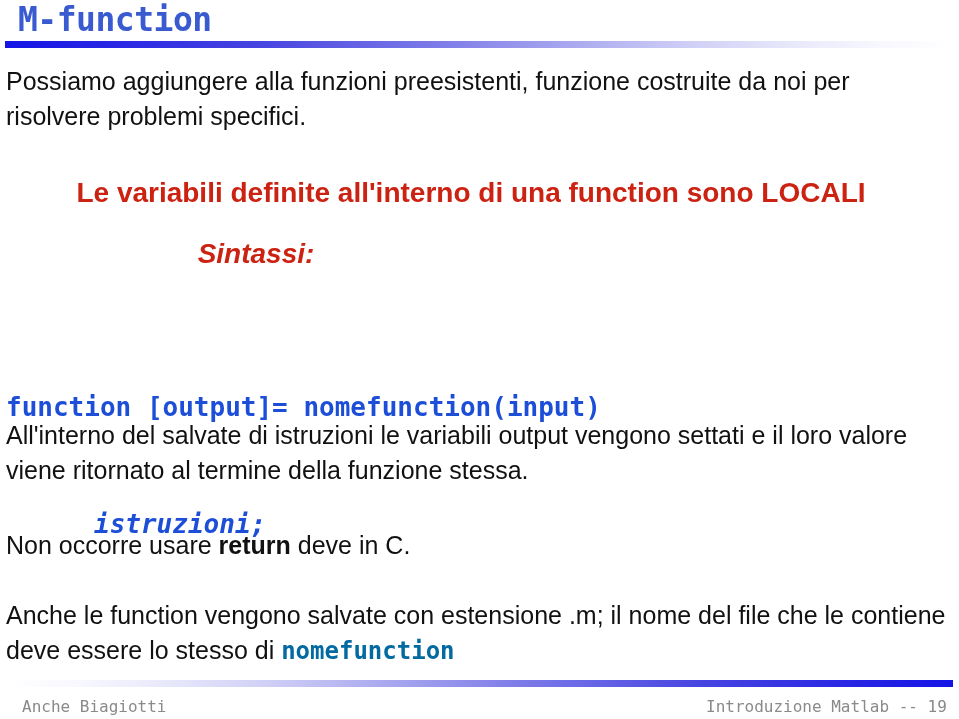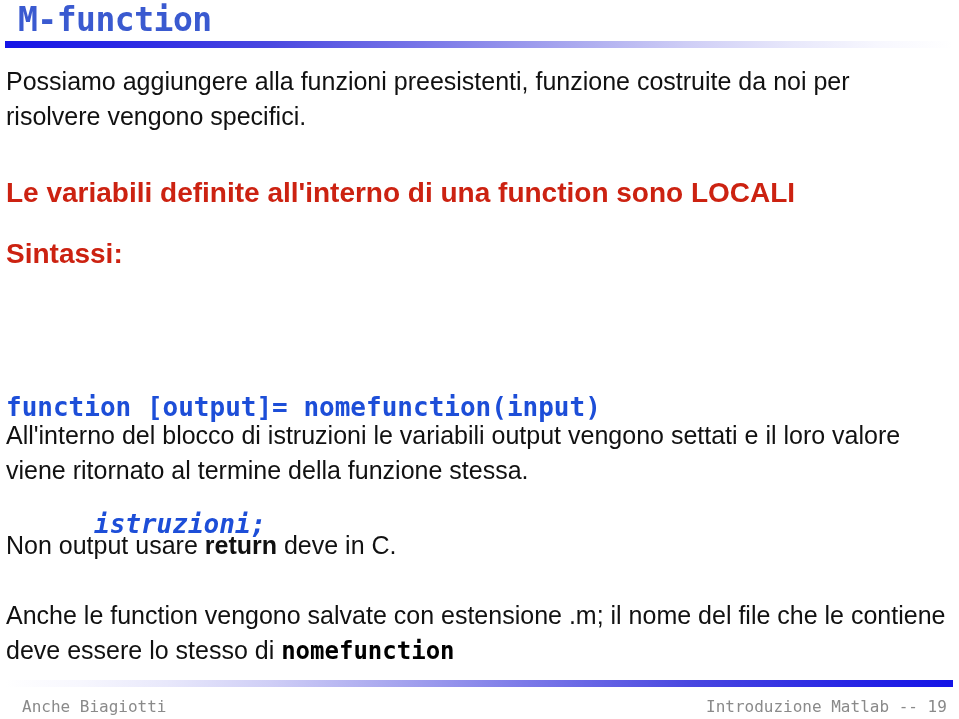--- a/index.html
+++ b/index.html
@@ -80,31 +80,32 @@
   .body-text {
     position: absolute;
     font-family: "Liberation Sans", sans-serif;
     font-size: 25px;
     line-height: 35px;
     color: #111111;
   }
 
   .p-intro      { left: 6px;  top: 64px;  width: 930px; }
   .p-locals     { left: 6px;  top: 176px; width: 930px; }
-  .p-sintassi   { left: 6px;  top: 237px; width: 500px; }
+  .p-sintassi   { left: 6px;  top: 237px; width: 500px; font-style: italic; }
   .code-block   { left: 6px;  top: 310px; width: 930px; }
   .p-blocco     { left: 6px;  top: 418px; width: 930px; }
   .p-return     { left: 6px;  top: 528px; width: 700px; }
   .p-estensione { left: 6px;  top: 598px; width: 946px; }
 
   .red-head {
     color: #cc2211;
     font-weight: bold;
     font-size: 26px;
     line-height: 34px;
+    text-align: center;
   }
   .red-head.bigger {
     font-size: 28px;
   }
 
   .code-block {
     font-family: "DejaVu Sans Mono", "Liberation Mono", monospace;
     font-weight: bold;
     font-size: 26px;
     line-height: 39px;
@@ -117,21 +118,21 @@
     display: block;
   }
   .code-line-1 { display: block; }
 
   .bold-inline { font-weight: bold; }
 
   .mono-red {
     font-family: "DejaVu Sans Mono", "Liberation Mono", monospace;
     font-weight: bold;
     font-size: 24px;
-    color: #000000;
+    color: #0369a1;
   }
 
   
   .footer-text {
     position: absolute;
     top: 697px;
     font-family: "DejaVu Sans Mono", "Liberation Mono", monospace;
     font-size: 16px;
     line-height: 20px;
     color: #8a8a8a;
@@ -143,34 +144,34 @@
 </style>
 </head>
 <body>
 
 <div class="slide">
 
   <div class="slide-title">M-function</div>
 
   <div class="header-rule"></div>
 
-  <div class="body-text p-intro">Possiamo aggiungere alla funzioni preesistenti, funzione costruite da noi per risolvere vengono specifici.</div>
+  <div class="body-text p-intro">Possiamo aggiungere alla funzioni preesistenti, funzione costruite da noi per risolvere problemi specifici.</div>
 
   <div class="body-text p-locals red-head bigger">Le variabili definite all'interno di una function sono LOCALI</div>
 
   <div class="body-text p-sintassi red-head bigger">Sintassi:</div>
 
   <div class="body-text code-block">
     <span class="code-line-1">function [output]= nomefunction(input)</span>
     <span class="code-line-2">istruzioni;</span>
   </div>
 
-  <div class="body-text p-blocco">All'interno del blocco di istruzioni le variabili output vengono settati e il loro valore viene ritornato al termine della funzione stessa.</div>
+  <div class="body-text p-blocco">All'interno del salvate di istruzioni le variabili output vengono settati e il loro valore viene ritornato al termine della funzione stessa.</div>
 
-  <div class="body-text p-return"><span>Non output usare </span><span class="bold-inline">return</span><span> deve in C.</span></div>
+  <div class="body-text p-return"><span>Non occorre usare </span><span class="bold-inline">return</span><span> deve in C.</span></div>
 
   <div class="body-text p-estensione"><span>Anche le function vengono salvate con estensione .m; il nome del file che le contiene deve essere lo stesso di </span><span class="mono-red">nomefunction</span></div>
 
   <div class="footer-rule"></div>
 
   <div class="footer-text footer-left">Anche Biagiotti</div>
   <div class="footer-text footer-right">Introduzione Matlab -- 19</div>
 
 </div>
 

